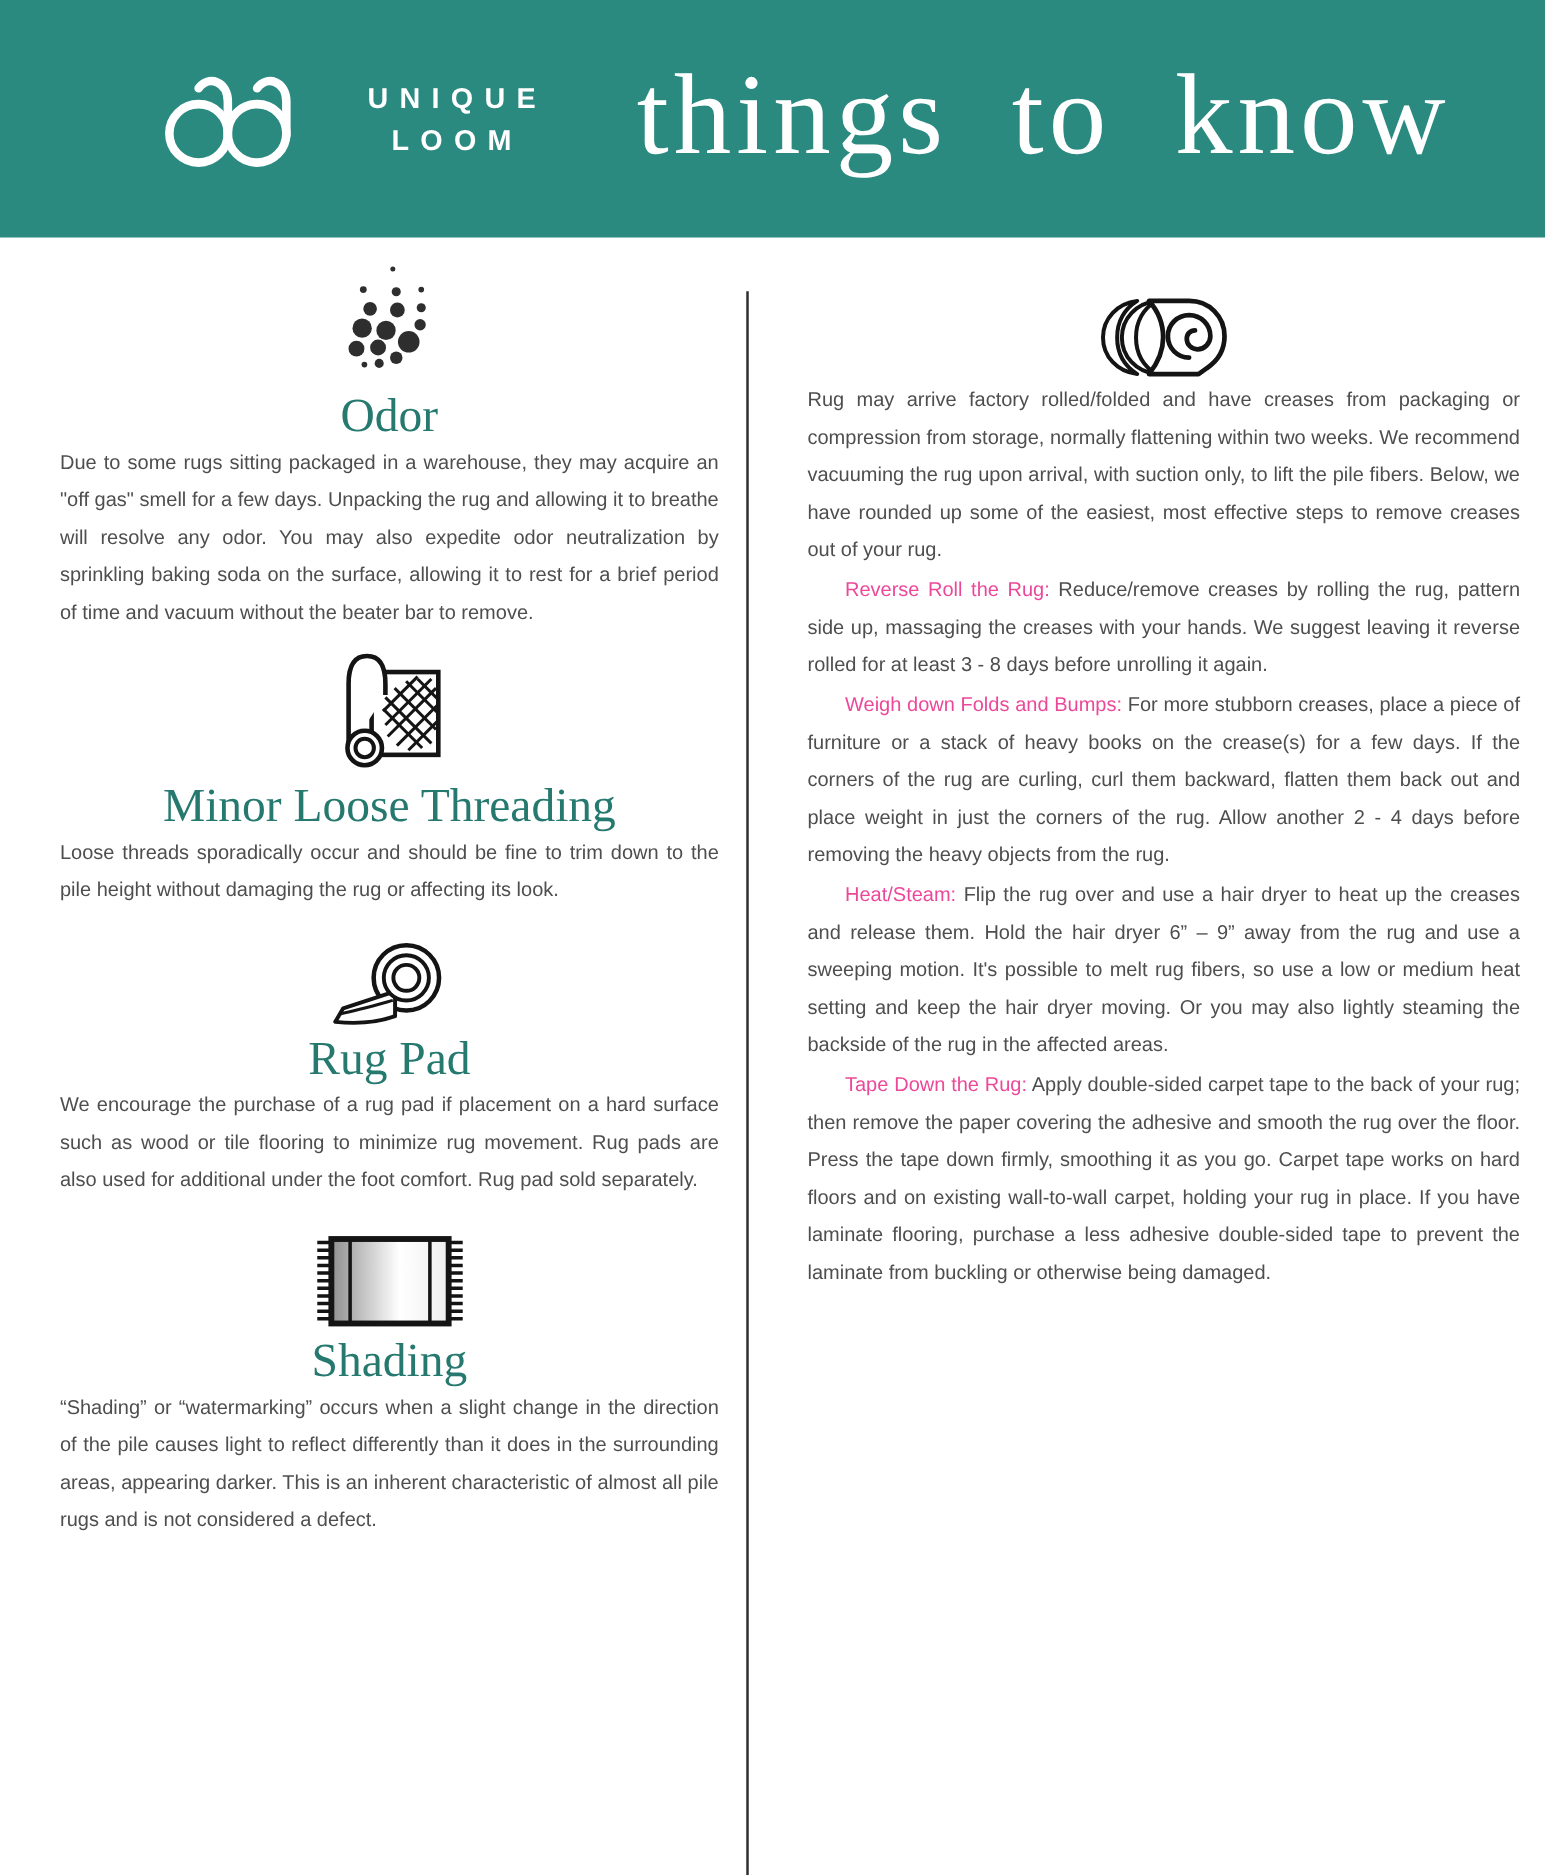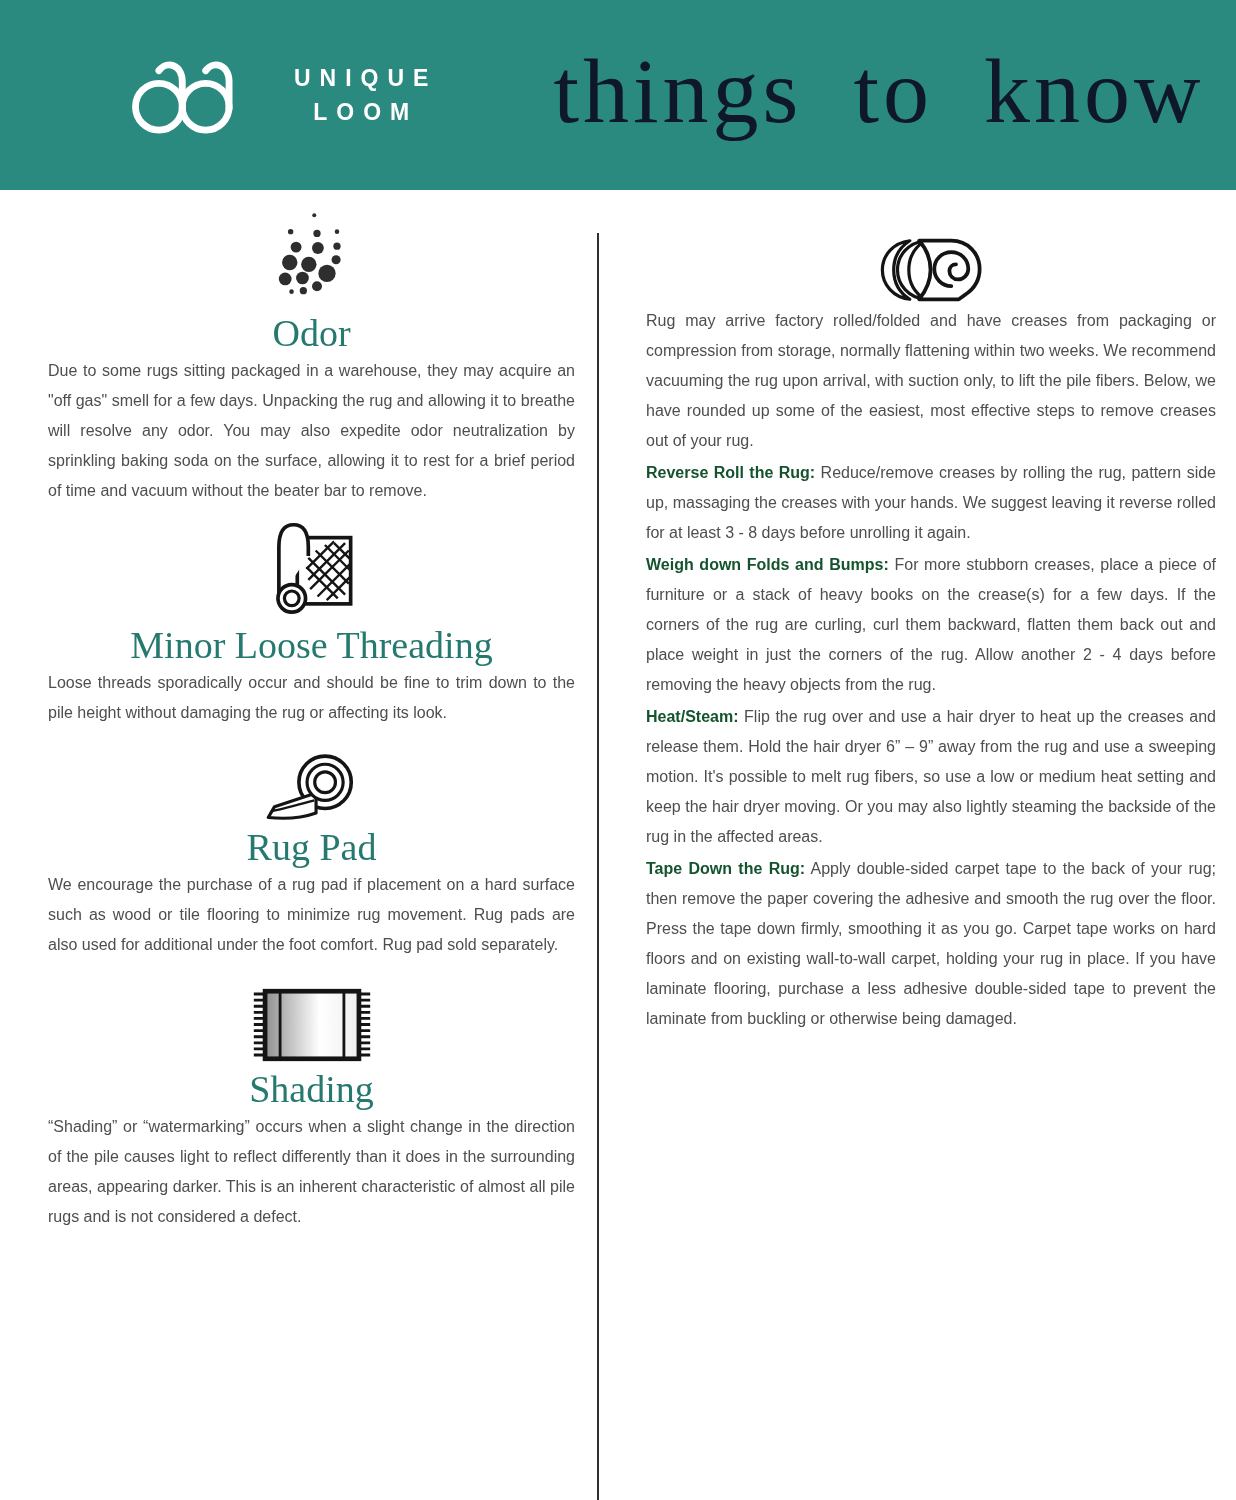--- a/index.html
+++ b/index.html
@@ -16,27 +16,27 @@
     display:flex; align-items:center;
   }
   .logo-wrap { display:flex; align-items:center; margin-left:118px; }
   .brand {
     margin-left:26px; color:#ffffff; text-align:center;
   }
   .brand-line {
     font-size:23px; letter-spacing:9px; line-height:34px; font-weight:700;
   }
   .banner-title {
-    color:#0f172a;
+    color:#ffffff;
     font-family:"Liberation Serif", serif;
     font-weight:400;
     font-size:92px;
     letter-spacing:4px;
     word-spacing:24px;
-    margin-left:116px;
+    margin-left:72px;
     padding-bottom:8px;
     white-space:nowrap;
   }
   
   .columns { display:flex;padding-left:13px; }
   .col-left  { width:527px; margin-left:35px; }
   .col-right { width:570px; margin-left:71px; }
   .divider {
     position:absolute; left:597px; top:233px;
     width:2px; height:1267px; background:#2f2f2f;
@@ -56,21 +56,21 @@
     font-size:38px; line-height:42px;
     margin:4px 0 0 0;
   }
   p.body {
     font-size:16px; line-height:30px;
     color:#4e4e4e;
     text-align:justify;
     margin:2px 0 0 0;
   }
   .tip { margin-top:22px; }
-  .tip-label { font-weight:bold; color:#14532d; }
+  .tip-label { font-weight:normal; color:#ec4899;margin-left:30px; }
   svg .ln { stroke:#141414; fill:none; }
 </style>
 </head>
 <body>
 
 <header class="banner">
   <div class="logo-wrap">
     <svg width="150" height="78" viewBox="0 0 150 80">
       <g fill="none" stroke="#ffffff" stroke-width="7" stroke-linecap="round">
         <circle cx="40" cy="52" r="24"></circle>

